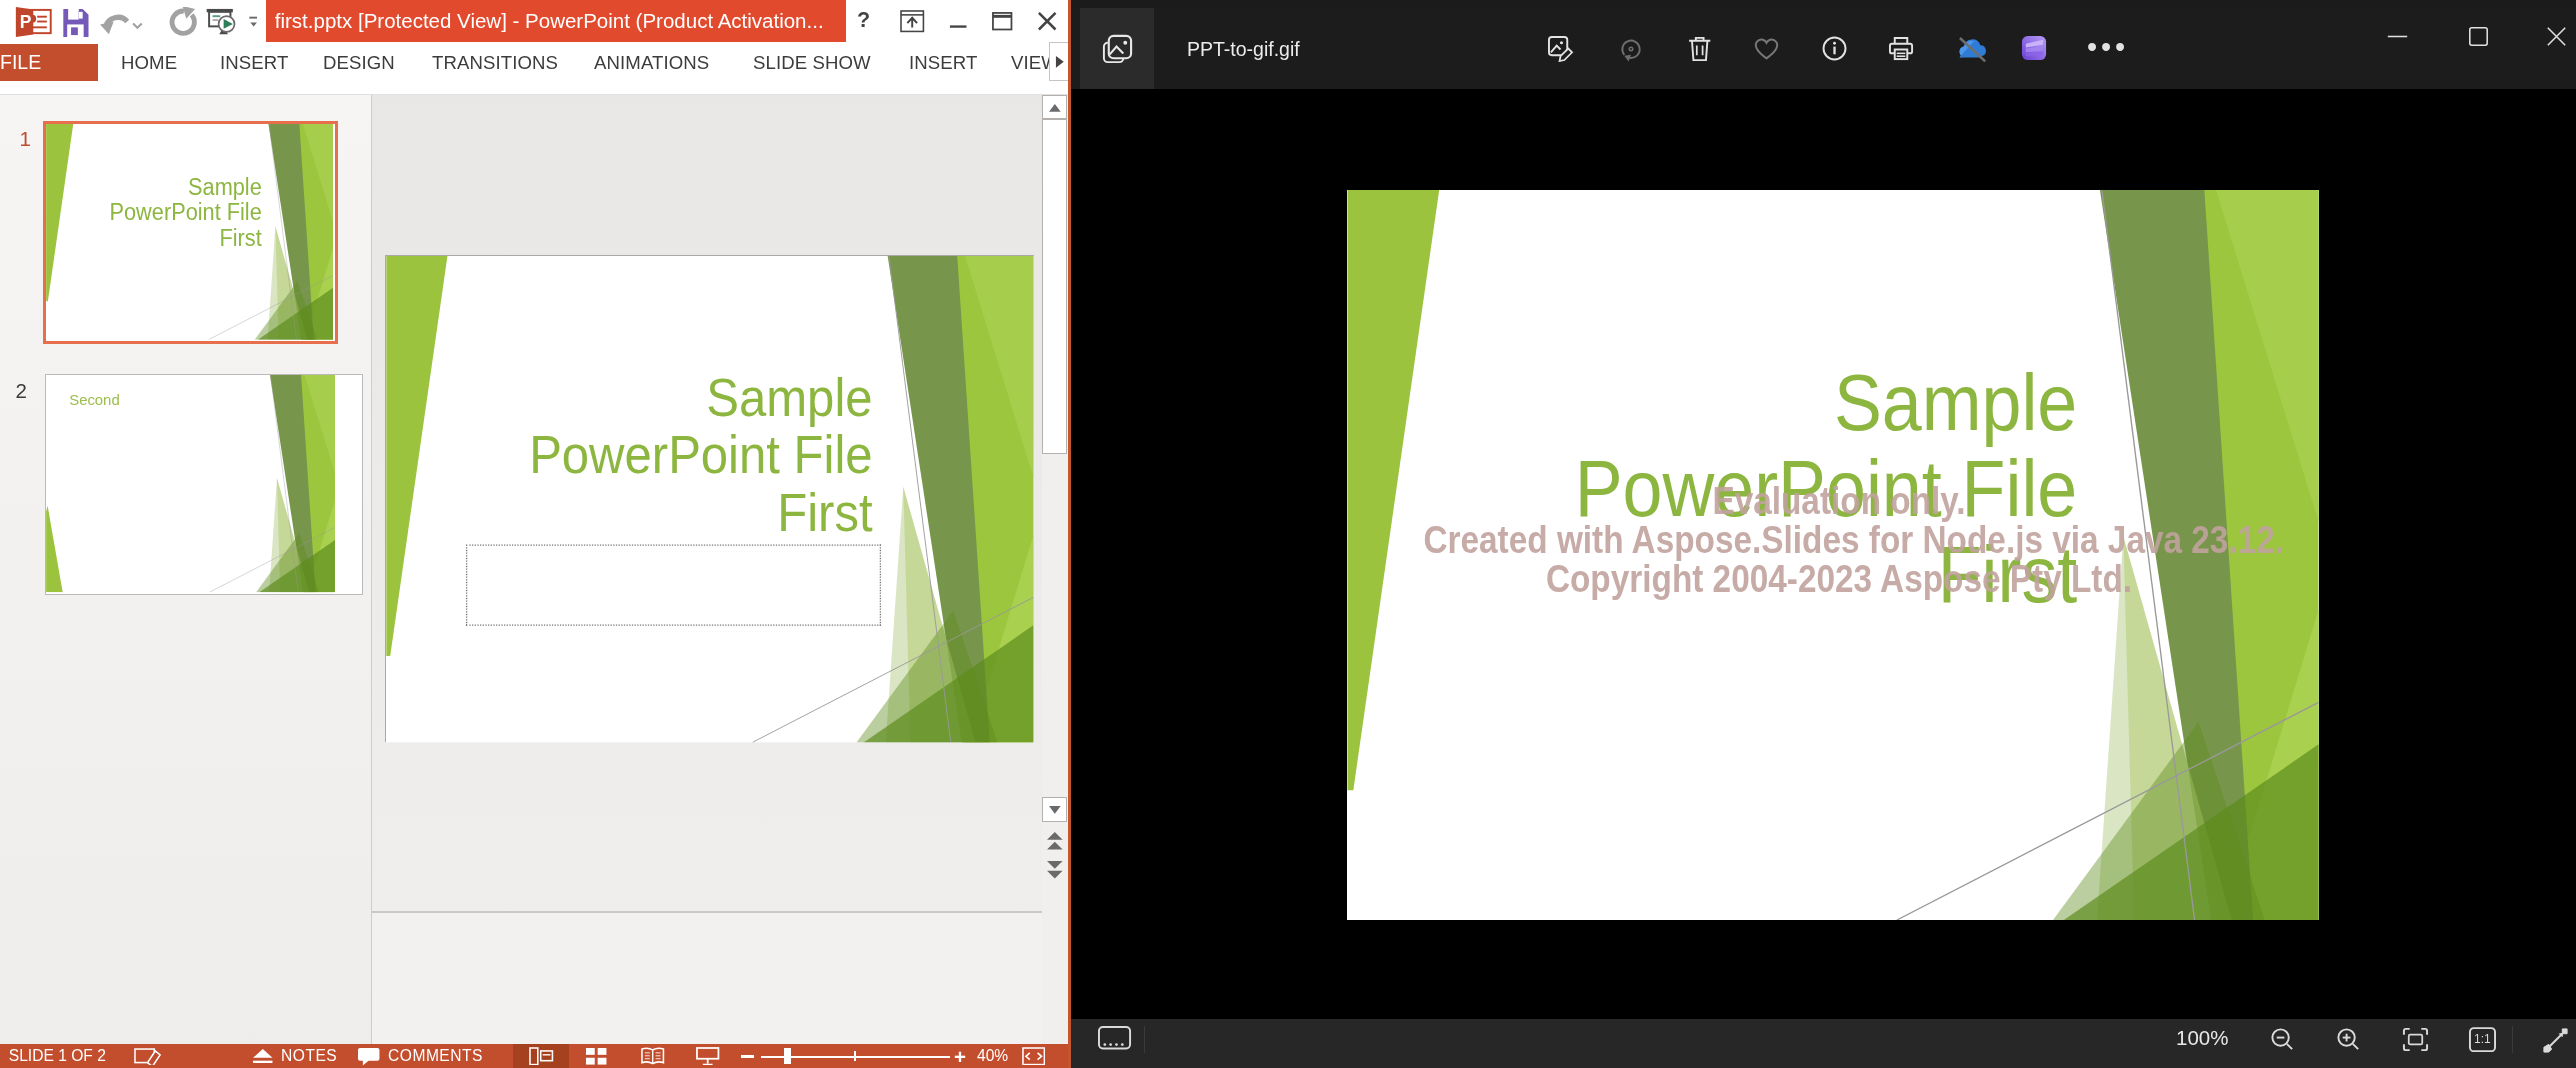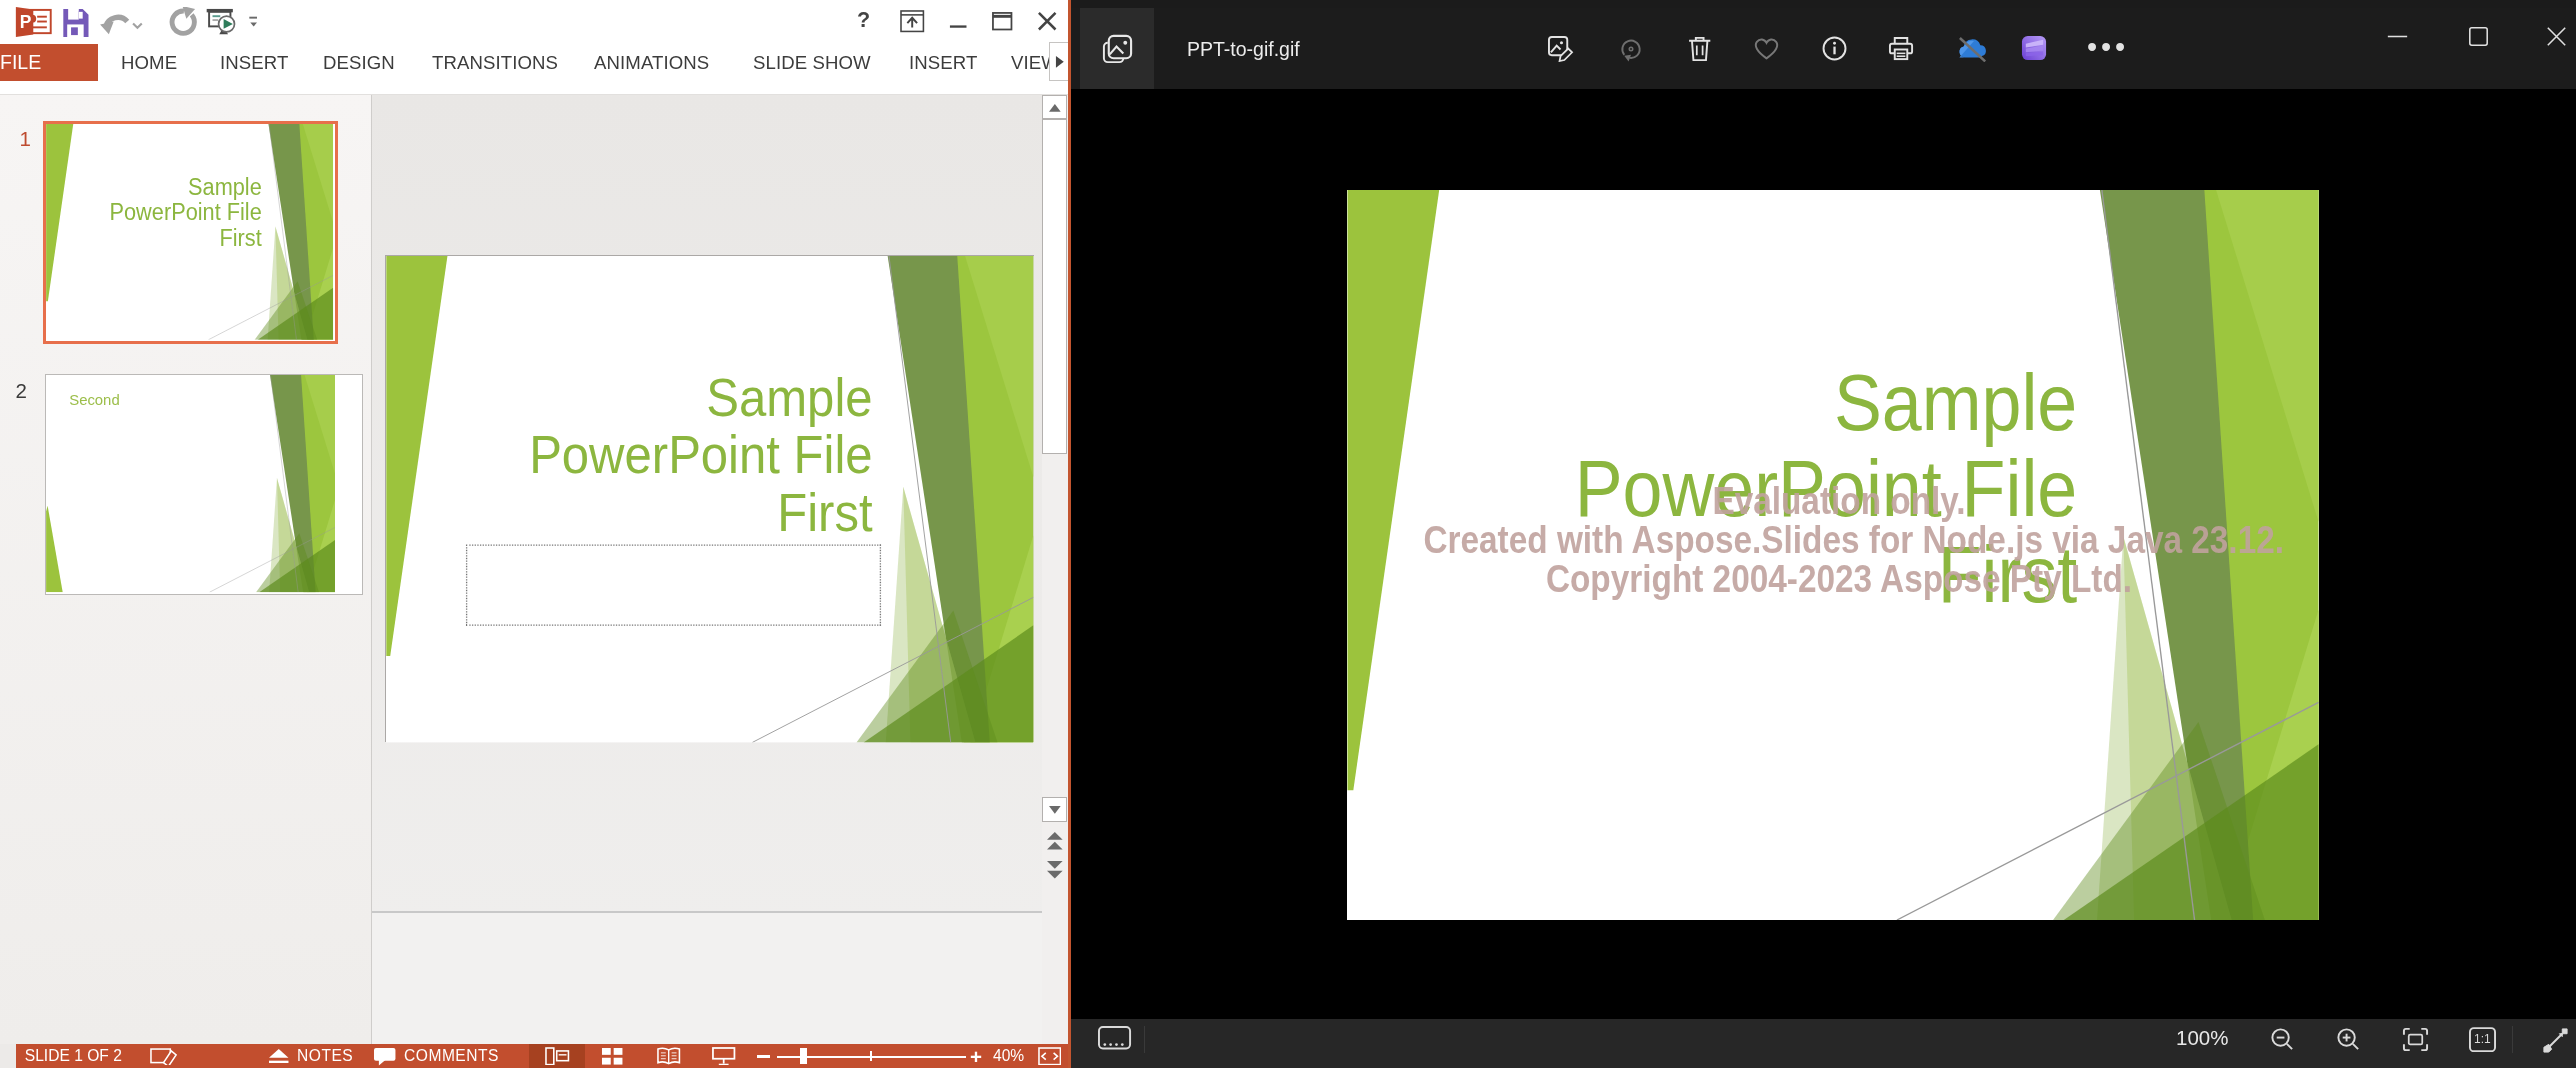--- a/index.html
+++ b/index.html
@@ -36,20 +36,21 @@
 </defs>
   </svg>
 
 <div id="pp">
 
   <div class="abs" style="left:0;top:0;width:1071px;height:42px;background:#fff"></div>
 
   <div class="abs" style="left:0;top:42px;width:1071px;height:52px;background:#fff"></div>
   <div class="abs" style="left:0;top:94px;width:1071px;height:1px;background:#E2E0DE"></div>
 
+  <div class="abs" style="left:266px;top:0;width:580px;height:42px;background:#E24A2E;color:#fff;font-size:20.5px;line-height:42px;white-space:nowrap;overflow:hidden;padding-left:8.8px">first.pptx [Protected View]  -  PowerPoint (Product Activation...</div>
 
   <svg class="abs" style="left:12.7px;top:6.8px" width="244" height="31" viewBox="0 0 250 32">
 
     <g>
       <rect x="12" y="3" width="26" height="24" fill="#fff" stroke="#C0462B" stroke-width="2"></rect>
       <line x1="24" y1="10" x2="34" y2="10" stroke="#C0462B" stroke-width="2"></line>
       <line x1="24" y1="15" x2="34" y2="15" stroke="#C0462B" stroke-width="2"></line>
       <line x1="18" y1="21" x2="34" y2="21" stroke="#C0462B" stroke-width="2"></line>
       <circle cx="19" cy="12" r="4" fill="#C0462B"></circle>
       <polygon points="2,0 20,2.5 20,28.5 2,31" fill="#C0462B"></polygon>
@@ -174,21 +175,21 @@
     </svg>
   <svg class="abs" style="left:1046px;top:832px" width="17.6" height="21.5" viewBox="0 0 18 22">
       <polygon points="9,0 17,8 1,8" fill="#6A6A6A"></polygon>
       <polygon points="9,10 17,18 1,18" fill="#6A6A6A"></polygon>
     </svg>
   <svg class="abs" style="left:1046px;top:861px" width="17.6" height="21.5" viewBox="0 0 18 22">
       <polygon points="9,8 17,0 1,0" fill="#6A6A6A"></polygon>
       <polygon points="9,18 17,10 1,10" fill="#6A6A6A"></polygon>
     </svg>
 
-  <div class="abs" style="left:16px;top:1044px;width:1071px;height:24.4px;background:#C24E2E;color:#fff">
+  <div class="abs" style="left:0;top:1044px;width:1071px;height:24.4px;background:#C24E2E;color:#fff">
     <div class="abs" style="left:8.8px;top:2.9px;font-size:15.6px">SLIDE 1 OF 2</div>
     <svg class="abs" style="left:134px;top:2.9px" width="29" height="18.6" viewBox="0 0 30 19" fill="none" stroke="#fff">
       <rect x="1" y="2" width="20" height="14" stroke-width="1.6"></rect>
         <path d="M14 16 l8 -12 l5 4 l-8 12 z" fill="#C14B2E" stroke-width="1.6"></path>
     </svg>
     <svg class="abs" style="left:252px;top:4.9px" width="21.5" height="14.6" viewBox="0 0 22 15" fill="#fff">
         <polygon points="11,0 21,9 1,9"></polygon>
         <rect x="1" y="12" width="20" height="2.6"></rect>
       </svg>
     <div class="abs" style="left:281px;top:2.9px;font-size:15.6px;letter-spacing:0.5px">NOTES</div>

